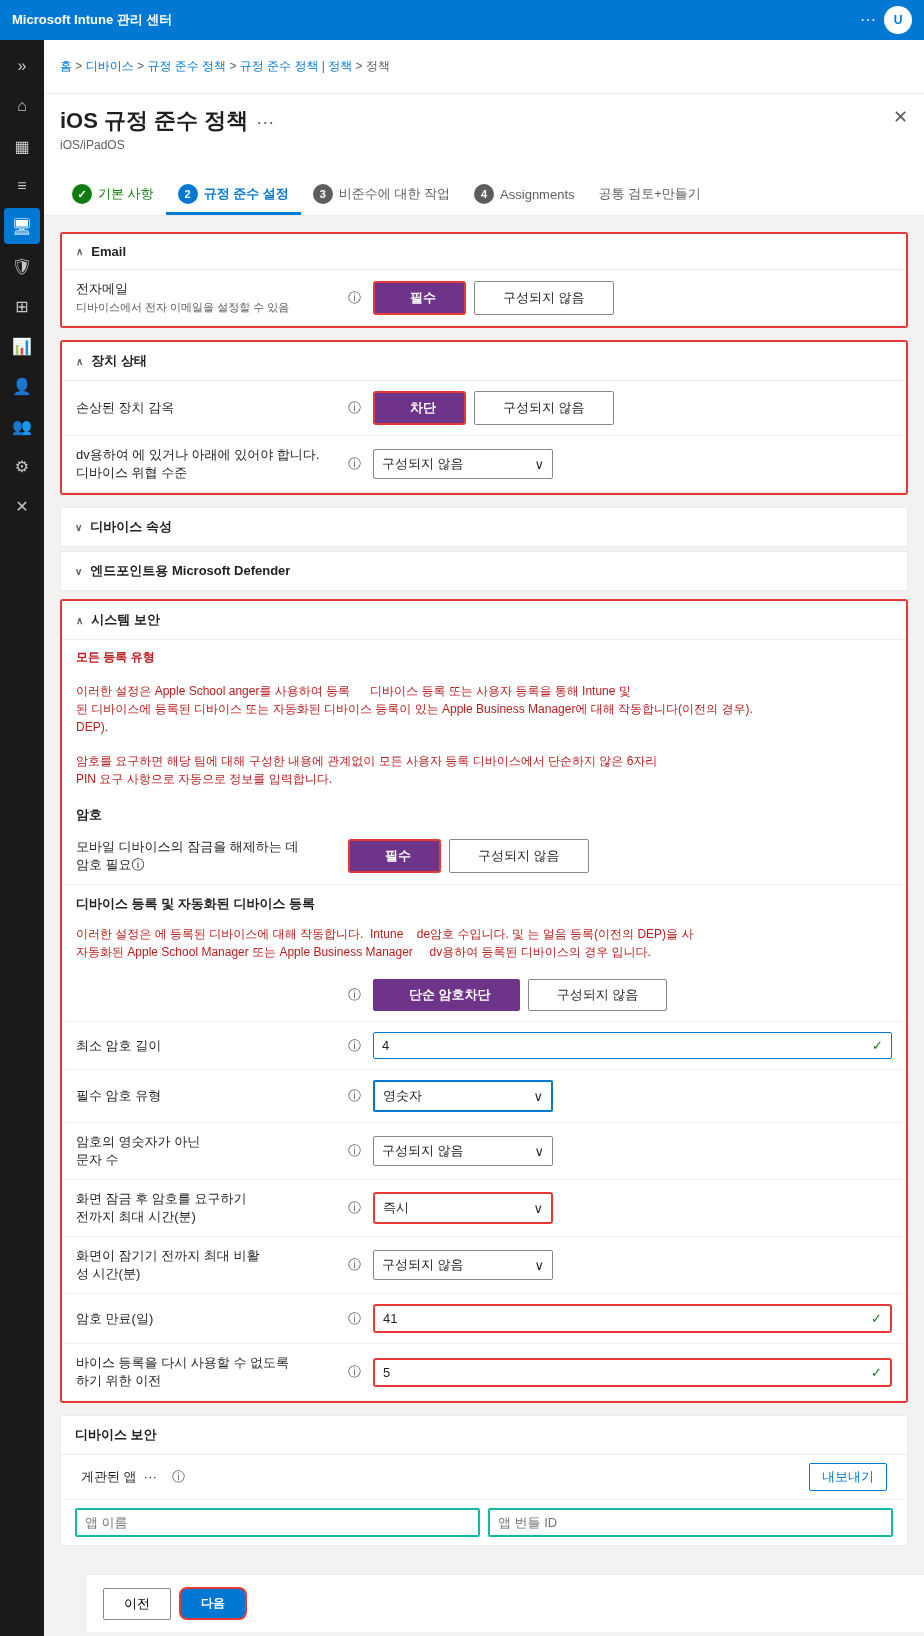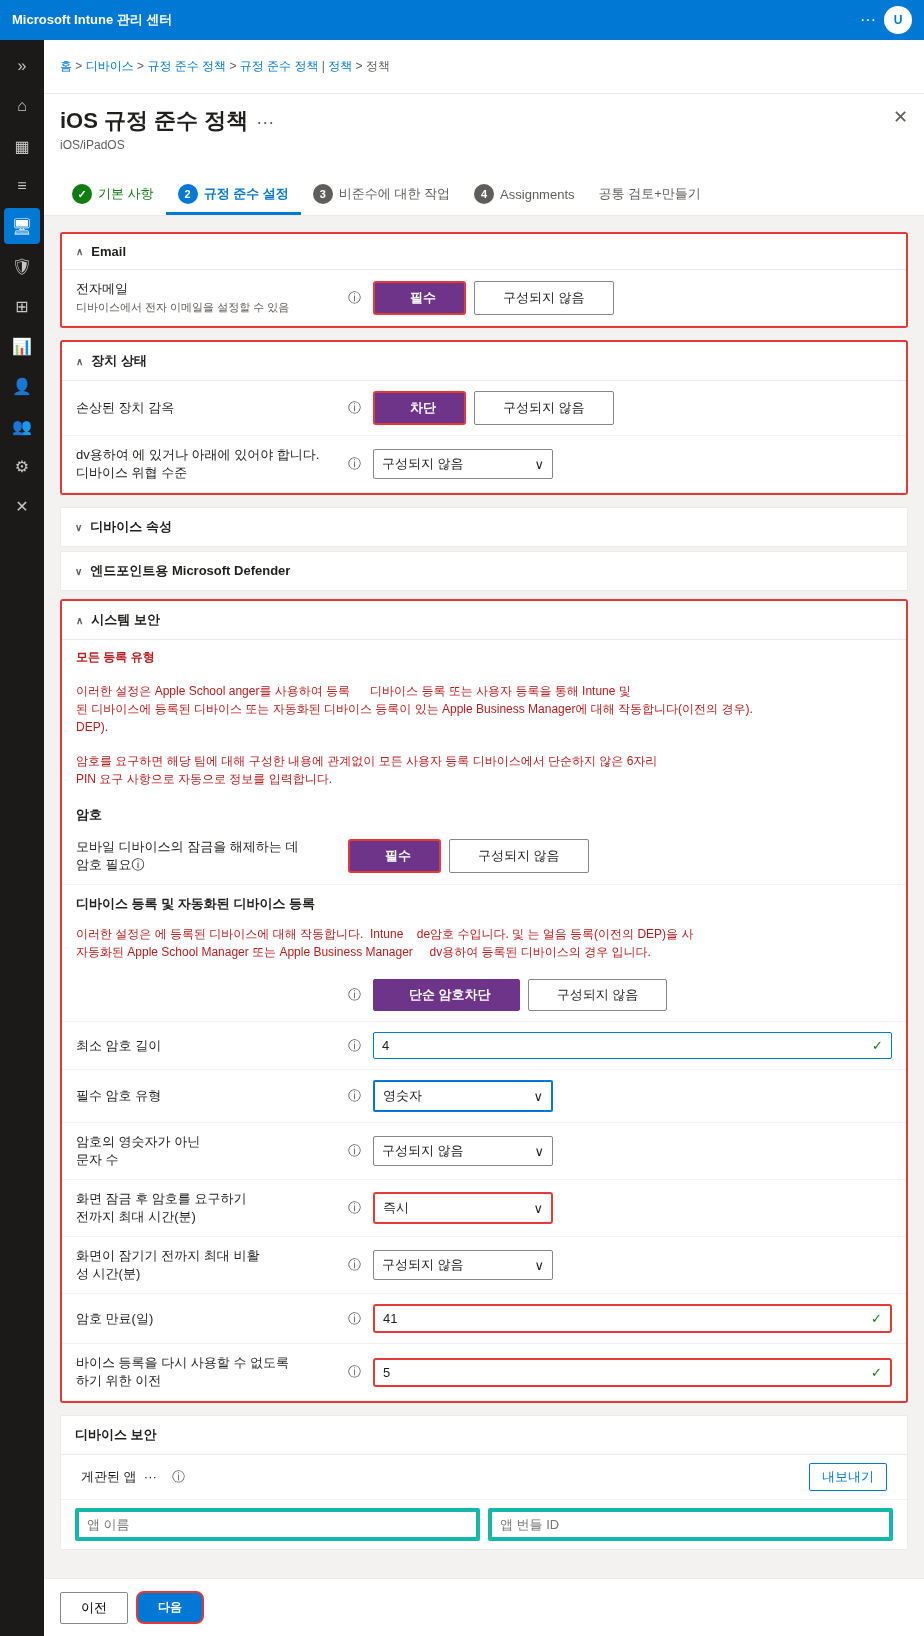--- a/index.html
+++ b/index.html
@@ -230,20 +230,21 @@
 
     
     .bottom-bar {
       background: white;
       border-top: 1px solid #edebe9;
       padding: 12px 16px;
       display: flex;
       gap: 8px;
       align-items: center;
       justify-content: flex-start;
+      margin-left: 43px;
     }
     .btn-prev {
       padding: 6px 20px;
       border: 1px solid #8a8886;
       border-radius: 2px;
       background: white;
       cursor: pointer;
       font-size: 13px;
     }
     .btn-next {
@@ -271,21 +272,21 @@
       color: #0078d4;
       background: white;
       cursor: pointer;
       font-size: 13px;
       margin-left: auto;
     }
     .app-input-row {
       display: flex; gap: 8px; padding: 8px 14px;
     }
     .app-input {
-      border: 4px solid #14b8a6;
+      border: 2px solid #14b8a6;
       border-radius: 2px;
       padding: 5px 8px;
       font-size: 13px;
       flex: 1;
     }
 
     
     ::-webkit-scrollbar { width: 6px; }
     ::-webkit-scrollbar-thumb { background: #c8c6c4; border-radius: 3px; }
   </style>

